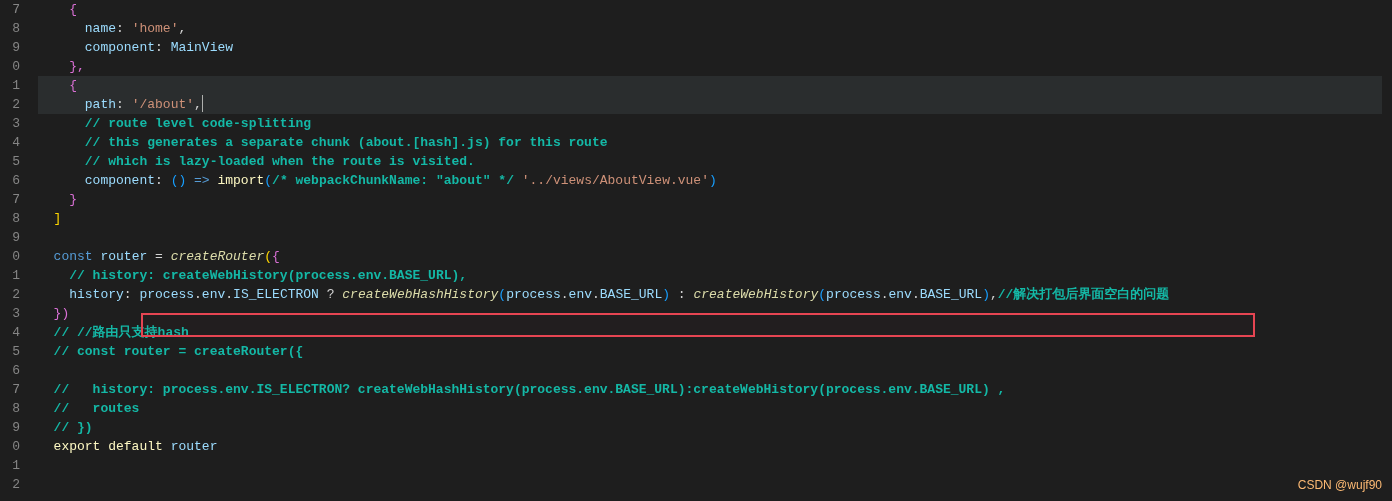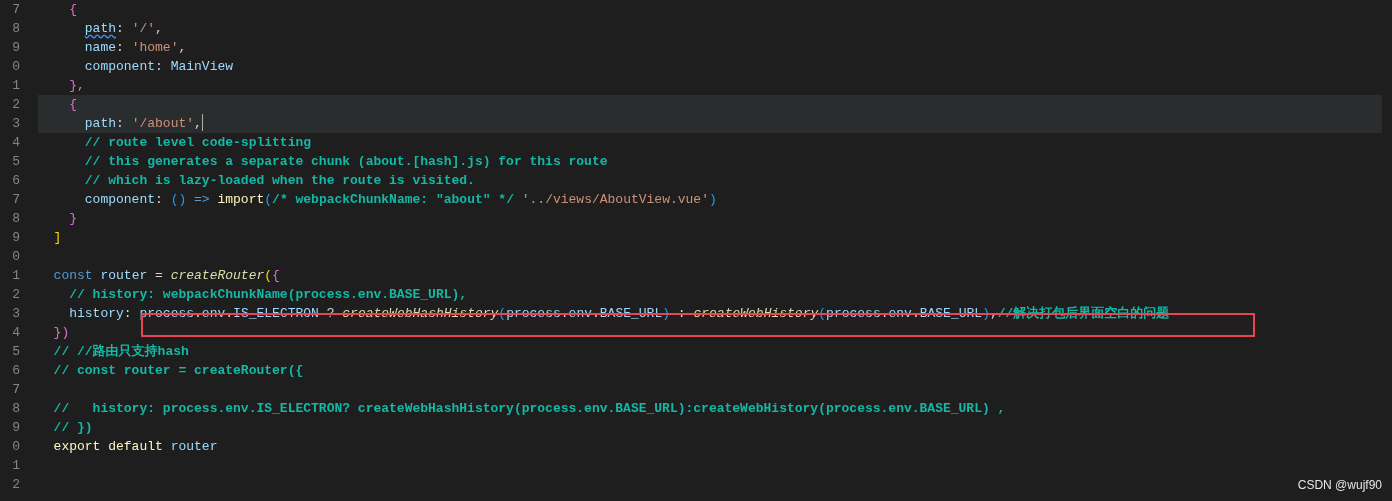--- a/index.html
+++ b/index.html
@@ -75,21 +75,21 @@
     top: 313px;
     width: 1114px;
     height: 24px;
     pointer-events: none;
   }
 
   .watermark {
     position: absolute;
     right: 10px;
     bottom: 6px;
-    color: #e5e5e5;
+    color: #fdba74;
     font-size: 12px;
     font-family: sans-serif;
     margin-top: 32px;
   }
   .minimap {
     position: absolute;
     right: 0;
     top: 0;
     width: 10px;
     height: 100%;
@@ -124,41 +124,41 @@
     <div class="ln">7</div>
     <div class="ln">8</div>
     <div class="ln">9</div>
     <div class="ln">0</div>
     <div class="ln">1</div>
     <div class="ln">2</div>
   </div>
 
   <div class="code">
     <div class="line"><span class="pun">    </span><span class="pun3">{</span></div>
-    <div class="line"><span>      </span><span class="prop sq">path</span><span class="pun">: </span><span class="str">'/'</span><span class="pun">,</span></div>
     <div class="line"><span>      </span><span class="prop">name</span><span class="pun">: </span><span class="str">'home'</span><span class="pun">,</span></div>
     <div class="line"><span>      </span><span class="prop">component</span><span class="pun">: </span><span class="var">MainView</span></div>
     <div class="line"><span>    </span><span class="pun3">},</span></div>
     <div class="line cur"><span>    </span><span class="pun3">{</span></div>
     <div class="line cur"><span>      </span><span class="prop">path</span><span class="pun">: </span><span class="str">'/about'</span><span class="pun">,</span><span class="cursor"></span></div>
     <div class="line"><span>      </span><span class="cmt">// route level code-splitting</span></div>
     <div class="line"><span>      </span><span class="cmt">// this generates a separate chunk (about.[hash].js) for this route</span></div>
     <div class="line"><span>      </span><span class="cmt">// which is lazy-loaded when the route is visited.</span></div>
     <div class="line"><span>      </span><span class="prop">component</span><span class="pun">: </span><span class="pun4">()</span><span class="kw"> =&gt; </span><span class="kw2">import</span><span class="pun4">(</span><span class="cmt">/* webpackChunkName: "about" */ </span><span class="str">'../views/AboutView.vue'</span><span class="pun4">)</span></div>
     <div class="line"><span>    </span><span class="pun3">}</span></div>
     <div class="line"><span>  </span><span class="pun2">]</span></div>
     <div class="line"><span></span></div>
     <div class="line"><span>  </span><span class="kw">const </span><span class="var">router</span><span class="pun"> = </span><span class="fn">createRouter</span><span class="pun2">(</span><span class="pun3">{</span></div>
-    <div class="line"><span>    </span><span class="cmt">// history: webpackChunkName(process.env.BASE_URL),</span></div>
+    <div class="line"><span>    </span><span class="cmt">// history: createWebHistory(process.env.BASE_URL),</span></div>
     <div class="line"><span>    </span><span class="prop">history</span><span class="pun">: </span><span class="var">process</span><span class="pun">.</span><span class="var">env</span><span class="pun">.</span><span class="var">IS_ELECTRON</span><span class="pun"> ? </span><span class="fn">createWebHashHistory</span><span class="pun4">(</span><span class="var">process</span><span class="pun">.</span><span class="var">env</span><span class="pun">.</span><span class="var">BASE_URL</span><span class="pun4">)</span><span class="pun"> : </span><span class="fn">createWebHistory</span><span class="pun4">(</span><span class="var">process</span><span class="pun">.</span><span class="var">env</span><span class="pun">.</span><span class="var">BASE_URL</span><span class="pun4">)</span><span class="pun">,</span><span class="cmt">//解决打包后界面空白的问题</span></div>
     <div class="line"><span>  </span><span class="pun3">})</span></div>
     <div class="line"><span>  </span><span class="cmt">// //路由只支持hash</span></div>
     <div class="line"><span>  </span><span class="cmt">// const router = createRouter({</span></div>
     <div class="line"><span>  </span></div>
     <div class="line"><span>  </span><span class="cmt">//   history: process.env.IS_ELECTRON? createWebHashHistory(process.env.BASE_URL):createWebHistory(process.env.BASE_URL) ,</span></div>
+    <div class="line"><span>  </span><span class="cmt">//   routes</span></div>
     <div class="line"><span>  </span><span class="cmt">// })</span></div>
     <div class="line"><span>  </span><span class="kw2">export </span><span class="kw2">default </span><span class="var">router</span></div>
 
     <div class="hl-box"></div>
   </div>
 
   <div class="minimap"></div>
 </div>
 
 <div class="watermark">CSDN @wujf90</div>

